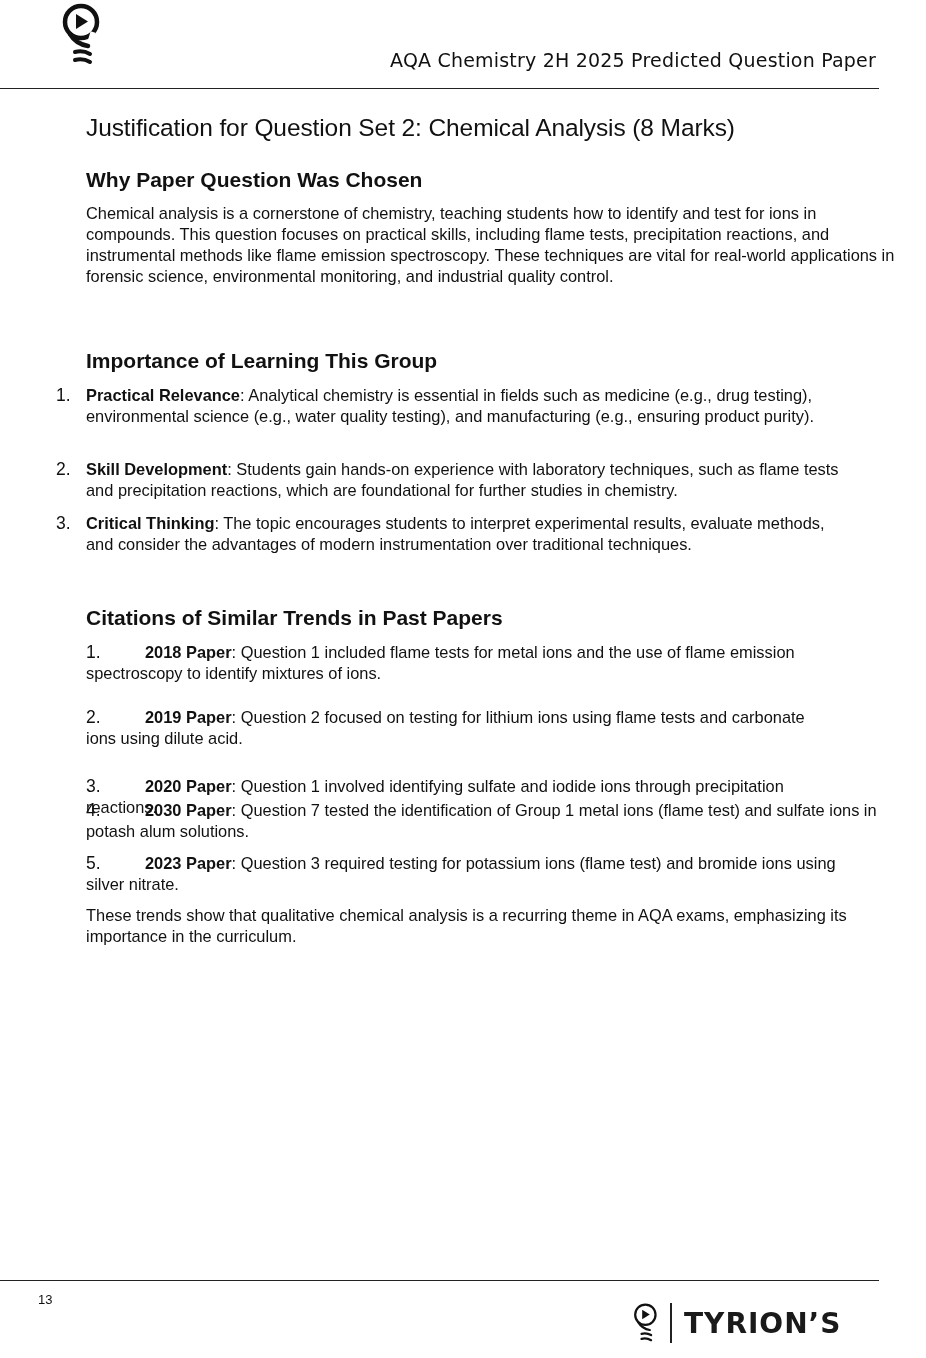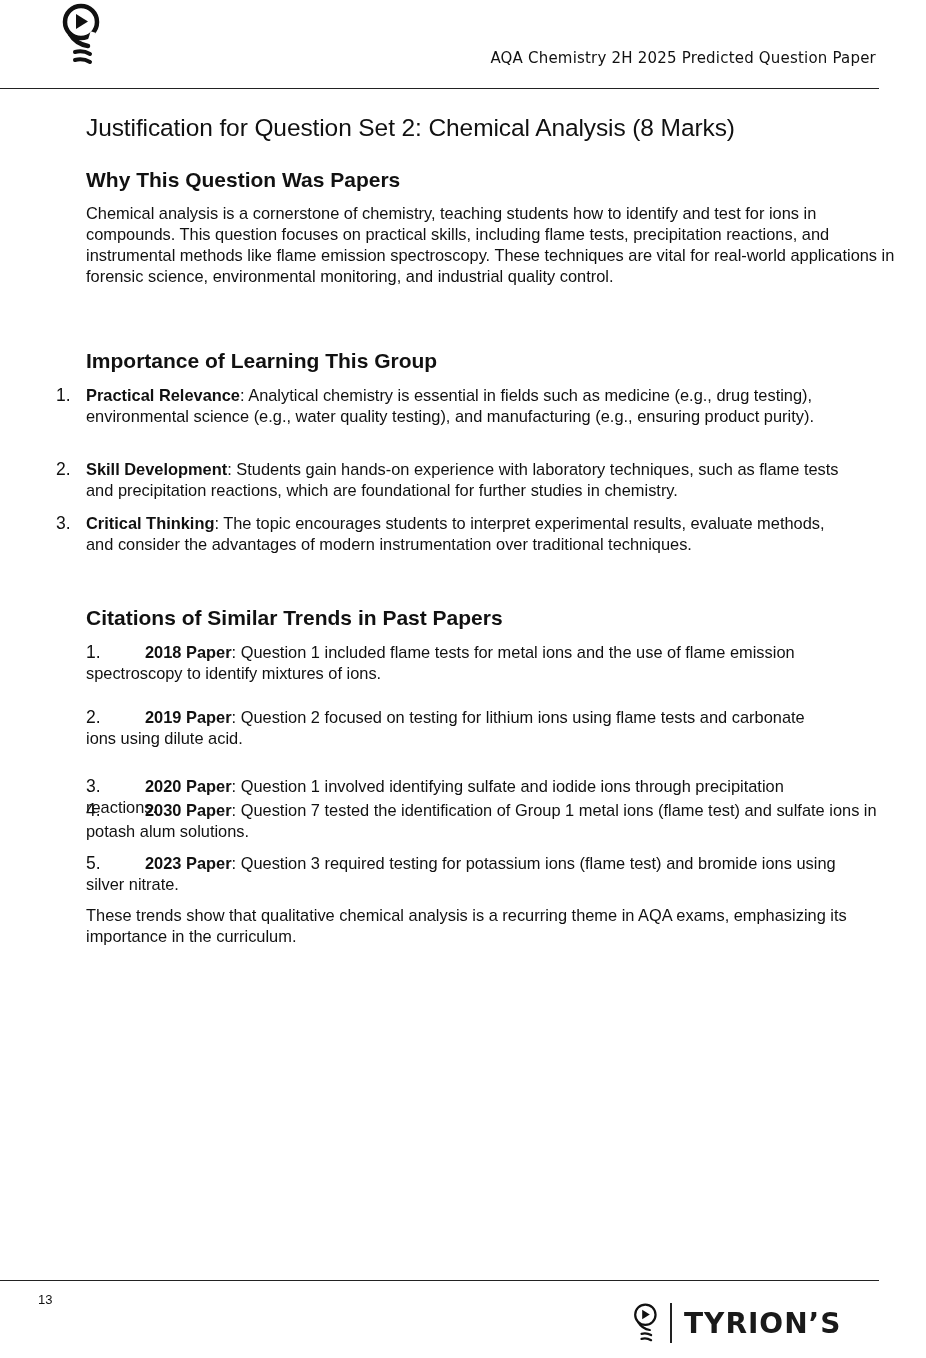--- a/index.html
+++ b/index.html
@@ -1,18 +1,18 @@
 <!DOCTYPE html>
 <html><head>
 <meta charset="utf-8">
 <style>
   html, body { margin: 0; padding: 0; background: #ffffff; }
   body { width: 926px; height: 1358px; position: relative; overflow: hidden; font-family: "Liberation Sans", sans-serif; color: #111; }
   .header-logo { position: absolute; left: 60px; top: 2px; width: 44px; height: 66px; }
-  .header-title { position: absolute; right: 50px; top: 49px; font-family: "DejaVu Sans", sans-serif; font-size: 15px; color: #111; letter-spacing: 0.2px; }
+  .header-title { position: absolute; right: 50px; top: 49px; font-family: "DejaVu Sans", sans-serif; font-size: 19px; color: #111; letter-spacing: 0.2px; }
   .header-rule { position: absolute; left: 0; top: 88px; width: 879px; height: 1px; background: #222; }
   .content { position: absolute; left: 86px; top: 110px; width: 810px; }
   h1 { font-size: 24.5px; font-weight: normal; margin: 0; position: absolute; top: 4px; left: 0; white-space: nowrap; letter-spacing: -0.1px; }
   h2 { font-size: 21px; font-weight: bold; margin: 0; position: absolute; left: 0; white-space: nowrap; }
   p, .item { font-size: 16.4px; line-height: 21px; margin: 0; }
   .para { position: absolute; left: 0; width: 810px; }
   .ol-item { position: absolute; left: 0; width: 800px; }
   .ol-num { position: absolute; left: -30px; top: 0; font-size: 17.5px; }
   .cite { position: absolute; left: 0; width: 790px; }
   .cite .num { display: inline-block; width: 59px; font-size: 17.5px; }
@@ -34,21 +34,21 @@
   <polygon points="16,12 16,27 28,19.5" fill="#111"></polygon>
   <path d="M15 50 Q23 48 30 52" fill="none" stroke="#111" stroke-width="4" stroke-linecap="round"></path>
   <path d="M15 58 Q23 56 30 60" fill="none" stroke="#111" stroke-width="4" stroke-linecap="round"></path>
 </svg>
 <div class="header-title">AQA Chemistry 2H 2025 Predicted Question Paper</div>
 <div class="header-rule"></div>
 
 <div class="content">
   <h1>Justification for Question Set 2: Chemical Analysis (8 Marks)</h1>
 
-  <h2 style="top:58px;">Why This Question Was Papers</h2>
+  <h2 style="top:58px;">Why Paper Question Was Chosen</h2>
   <p class="para" style="top:93px;">Chemical analysis is a cornerstone of chemistry, teaching students how to identify and test for ions in compounds. This question focuses on practical skills, including flame tests, precipitation reactions, and instrumental methods like flame emission spectroscopy. These techniques are vital for real-world applications in forensic science, environmental monitoring, and industrial quality control.</p>
 
   <h2 style="top:239px;">Importance of Learning This Group</h2>
 
   <div class="ol-item item" style="top:275px;">
     <span class="ol-num">1.</span>
     <b>Practical Relevance</b><span>: Analytical chemistry is essential in fields such as medicine (e.g., drug testing), environmental science (e.g., water quality testing), and manufacturing (e.g., ensuring product purity).</span>
   </div>
   <div class="ol-item item" style="top:349px; width:760px;">
     <span class="ol-num">2.</span>

